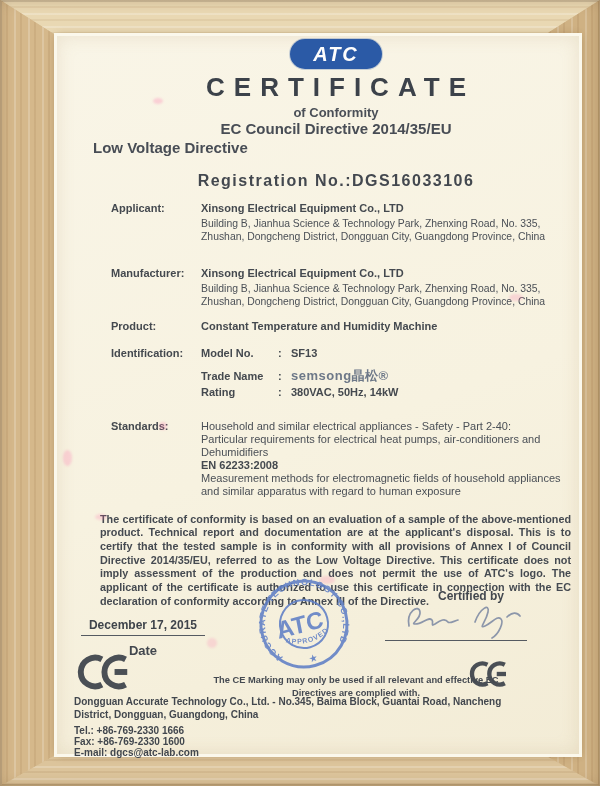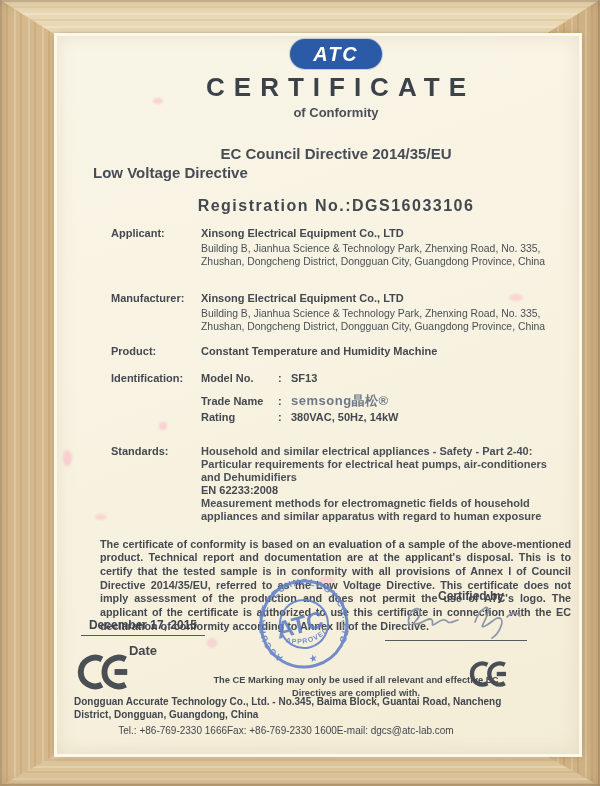--- a/index.html
+++ b/index.html
@@ -34,59 +34,59 @@
   }
   .smudge{position:absolute;border-radius:50%;pointer-events:none;filter:blur(1px);}
   
   .logo-pill{width:92px;height:30px;border-radius:15px;background:#2b5aa6;
     margin:3px auto 0 auto;display:flex;align-items:center;justify-content:center;
     box-shadow:0 0 0 1px rgba(43,90,166,.25);}
   .logo-pill span{color:#fdfdfd;font-weight:bold;font-style:italic;font-size:20px;letter-spacing:2px;}
   .title{margin-top:3px;text-align:center;font-size:26px;font-weight:bold;color:#3c424a;
     letter-spacing:9px;padding-left:9px;}
   .subtitle{margin-top:2px;text-align:center;font-size:13px;font-weight:bold;color:#4a4f57;}
-  .directive1{margin-top:25px;text-align:center;font-size:15px;font-weight:bold;color:#484d55;}
+  .directive1{margin-top:0;text-align:center;font-size:15px;font-weight:bold;color:#484d55;}
   .directive2{margin-top:2px;text-align:left;font-size:15px;font-weight:bold;color:#484d55;}
   .registration{margin-top:16px;text-align:center;font-size:16px;font-weight:bold;color:#43484f;letter-spacing:1.5px;}
   
   .fields{margin-top:12px;padding-left:18px;padding-right:16px;font-size:11px;}
   .row{display:flex;align-items:flex-start;}
   .row .lab{width:90px;flex-shrink:0;font-weight:bold;}
   .row .cnt{flex:1;}
   .cname{font-weight:bold;font-size:11px;}
   .addr{font-size:10.4px;line-height:13px;margin-top:3px;color:#4a4f56;}
   .mt10{margin-top:24px;} .mt12{margin-top:12px;} .mt14{margin-top:14px;} .mt15{margin-top:15px;}
   .idrow{display:flex;height:19.5px;align-items:baseline;}
   .idrow .iname{width:77px;font-weight:bold;}
   .idrow .isep{width:13px;font-weight:bold;}
   .idrow .ival{font-weight:bold;}
   .trade-value{font-weight:bold;color:#6d7888;font-size:13px;letter-spacing:.5px;text-align:center;}
   .std .b{font-weight:bold;line-height:13px;}
-  .std .r{font-weight:bold;line-height:13px;color:#4a4f56;}
+  .std .r{font-weight:normal;line-height:13px;color:#4a4f56;}
   
   .declaration{margin:15px 8px 0 7px;font-size:10.8px;font-weight:bold;line-height:13.7px;
     text-align:justify;color:#454a51;}
   
   .certified-by{position:absolute;top:553px;left:358px;width:112px;text-align:center;
     font-size:12px;font-weight:bold;color:#42474e;}
   .signature{position:absolute;top:560px;left:338px;width:145px;height:44px;}
   .sig-line{position:absolute;top:604px;left:328px;width:142px;border-bottom:1.5px solid #555a61;}
   .stampbox{position:absolute;top:528px;left:187px;width:120px;height:120px;transform:rotate(-15deg);opacity:.88;}
   .date-value{position:absolute;top:582px;left:24px;width:124px;text-align:center;
     font-size:12px;font-weight:bold;color:#3f444b;border-bottom:1.5px solid #555a61;padding-bottom:3px;}
   .date-label{position:absolute;top:607px;left:24px;width:124px;text-align:center;
     font-size:13px;font-weight:bold;color:#42474e;}
   .ce-left{position:absolute;top:618px;left:17px;}
   .ce-right{position:absolute;top:625px;left:410px;}
   .ce-note{position:absolute;top:638px;left:156px;width:286px;text-align:center;
     font-size:9.3px;font-weight:bold;line-height:13px;color:#454a51;}
   .footer-address{position:absolute;top:660px;left:17px;width:452px;
     font-size:10px;font-weight:bold;line-height:12.5px;color:#42474e;}
   .footer-contact{position:absolute;top:689px;left:17px;width:424px;display:flex;
-    justify-content:center;font-size:10px;font-weight:normal;color:#42474e;}
+    justify-content:space-between;font-size:10px;font-weight:bold;color:#42474e;flex-direction:column;}
 </style>
 </head>
 <body>
 
 <div class="rail rail-top"></div>
 <div class="rail rail-bottom"></div>
 <div class="rail rail-left"></div>
 <div class="rail rail-right"></div>
 
 <div class="paper">

